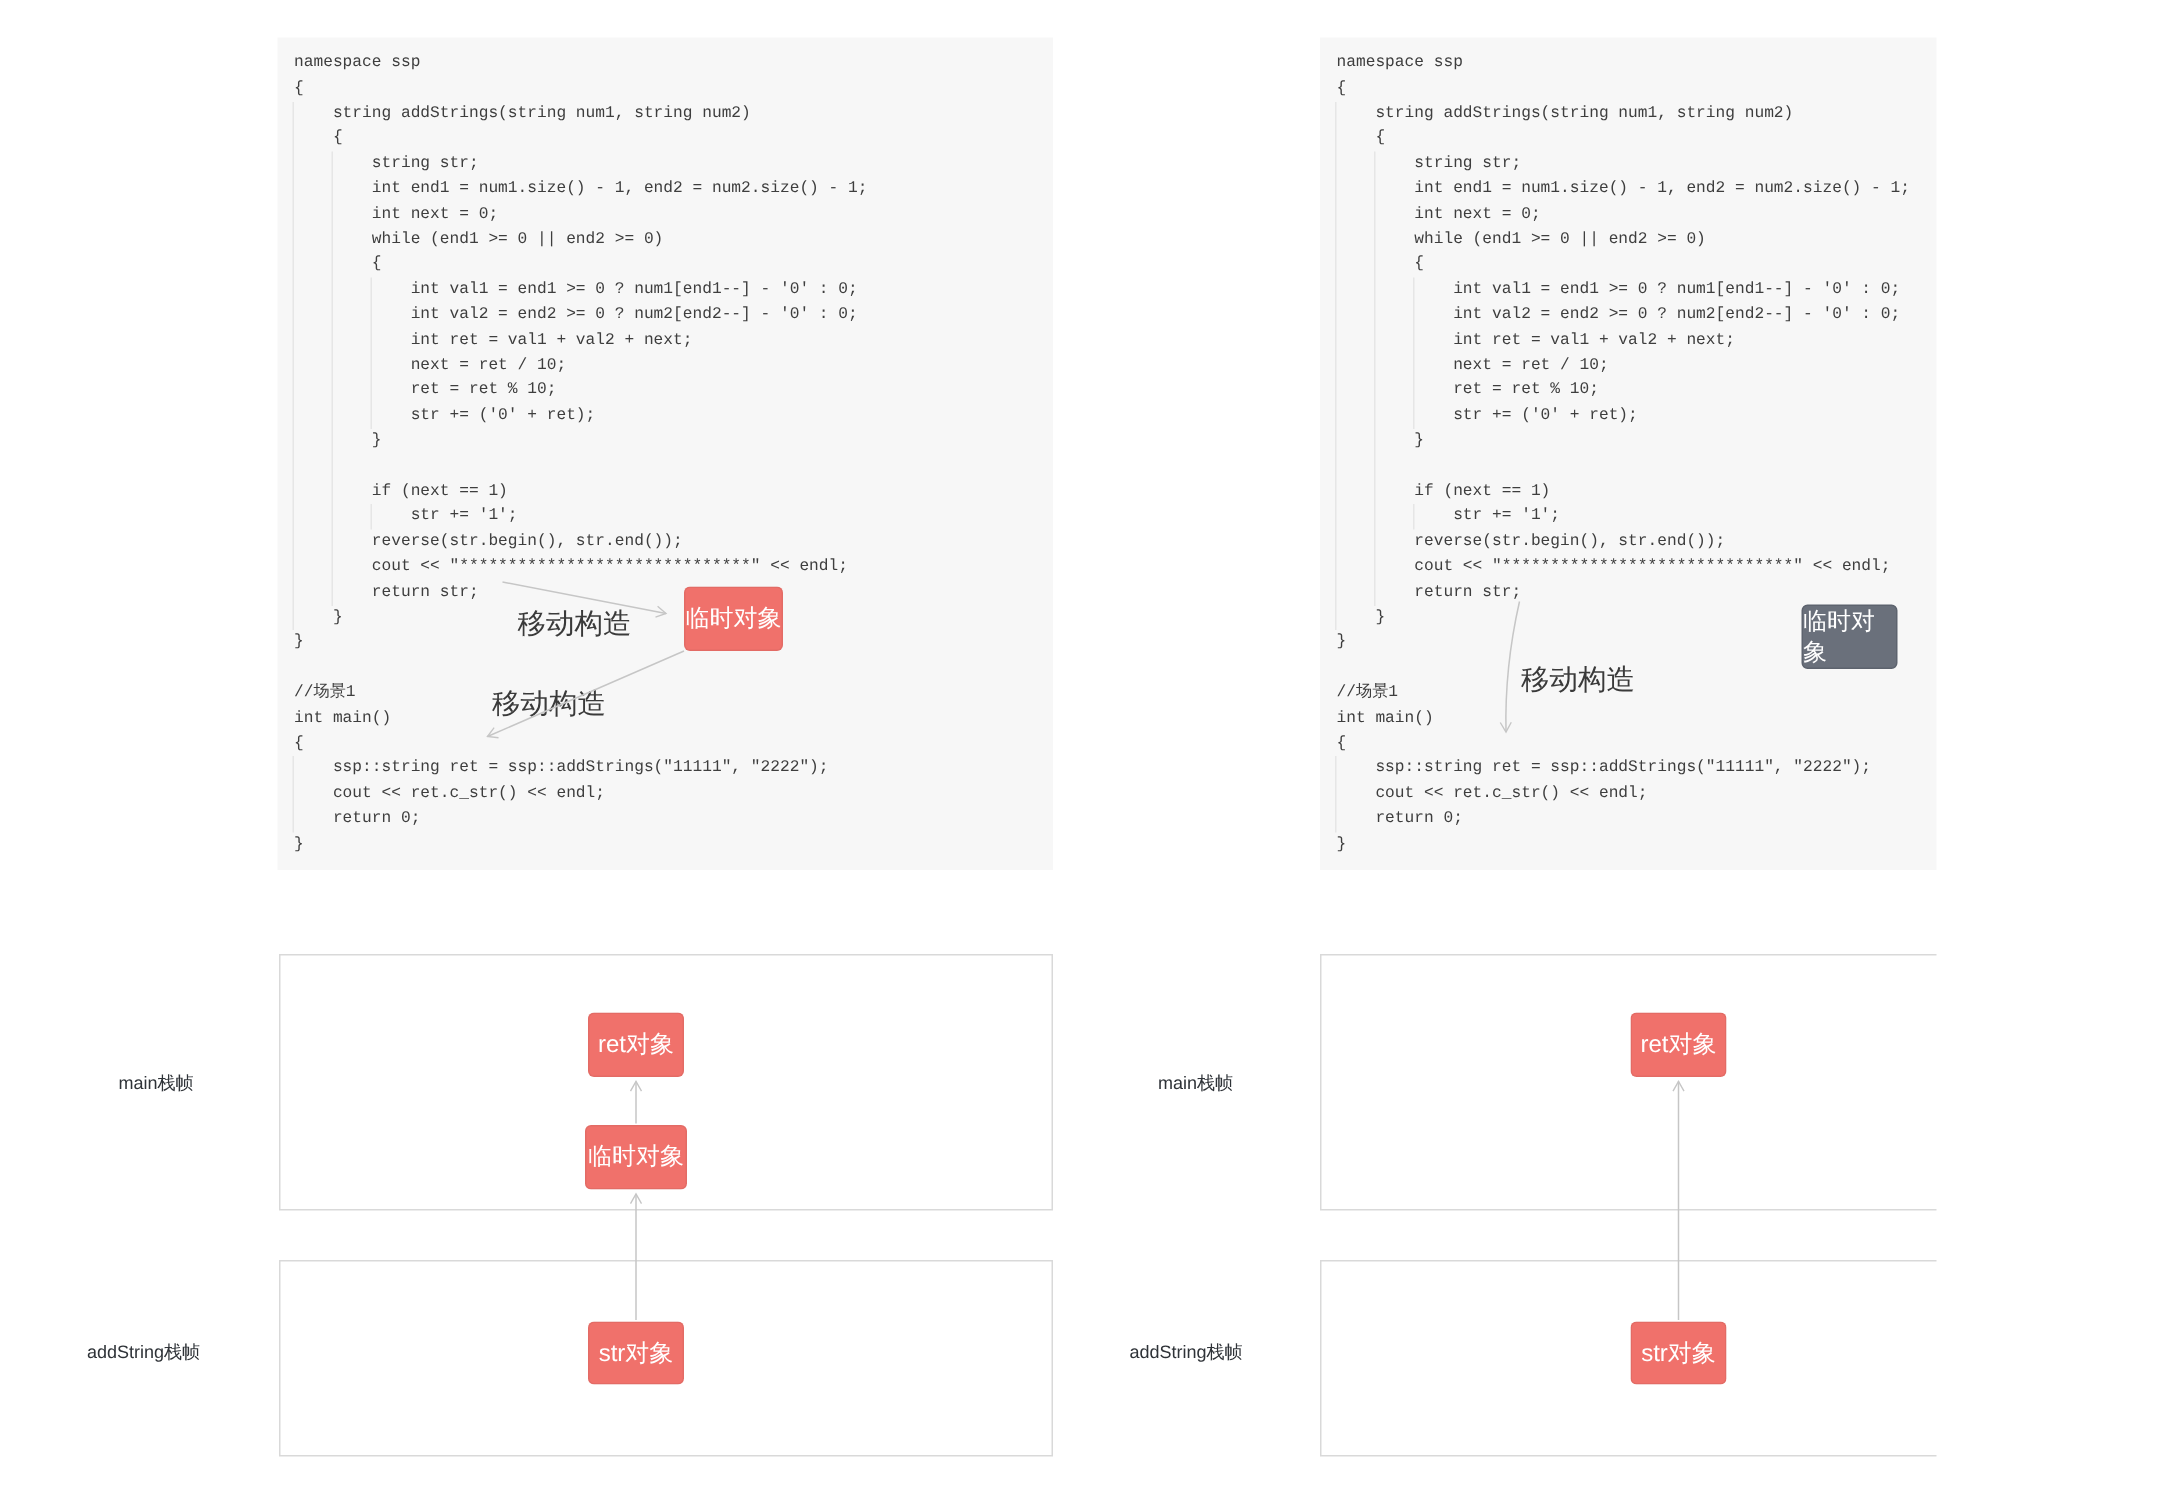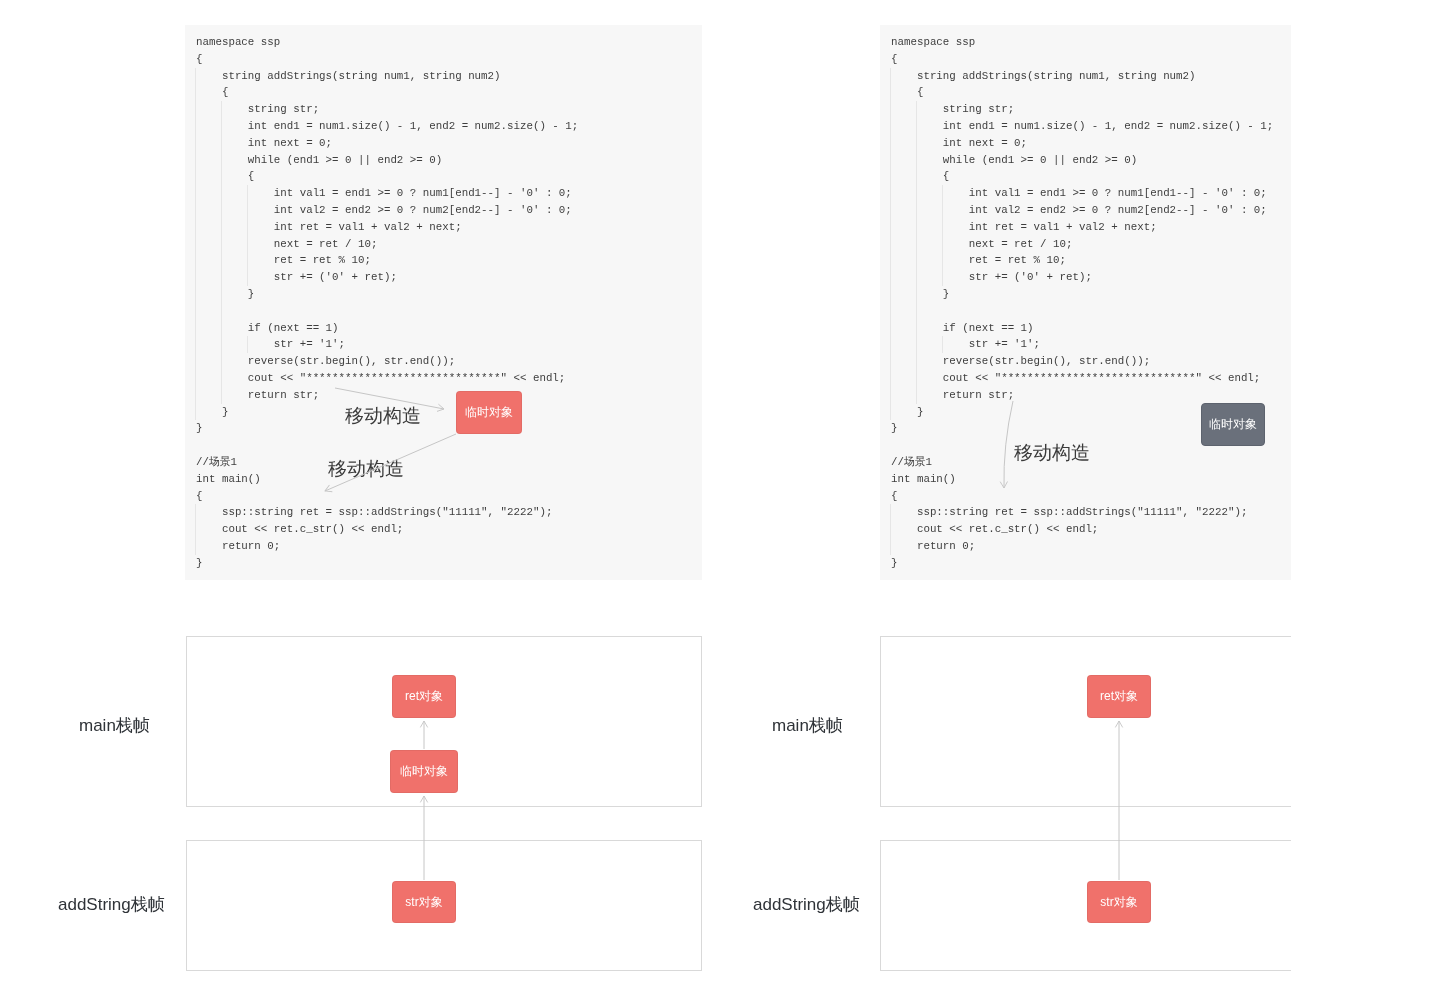--- a/index.html
+++ b/index.html
@@ -21,40 +21,40 @@
   }
   .guide{position:absolute;width:1px;background:#e6e6e6;}
   .g-c0 {left:10px;top:42.6px;height:352.8px;}
   .g-c4 {left:36px;top:76.2px;height:302.4px;}
   .g-c8a{left:62px;top:160.2px;height:100.8px;}
   .g-c8b{left:62px;top:311.4px;height:16.8px;}
   .g-m0 {left:10px;top:479.4px;height:50.4px;}
 
   
   .obj-box{position:absolute;display:flex;align-items:center;justify-content:center;
-           color:#ffffff;font-size:12px;border-radius:4px;}
+           color:#ffffff;font-size:16px;border-radius:4px;}
   .obj-red{background:var(--box-red);border:1px solid rgba(0,0,0,0.05);}
   .obj-gray{background:var(--box-gray);border:1px solid #5d636e;}
 
   .temp-left {left:456px;top:391px;width:66px;height:43px;}
   .temp-right{left:1201px;top:403px;width:64px;height:43px;}
 
   .move-label{position:absolute;font-size:19px;color:#3a3a3a;white-space:nowrap;}
   .mvl-1{left:345px;top:403px;}
   .mvl-2{left:328px;top:456px;}
   .mvl-r{left:1014px;top:440px;}
 
   
   .frame-rect{position:absolute;background:#ffffff;border:1px solid var(--frame-border);}
   .fr-main-l{left:186px;top:636px;width:516px;height:171px;}
   .fr-add-l {left:186px;top:840px;width:516px;height:131px;}
   .fr-main-r{left:880px;top:636px;width:517px;height:171px;}
   .fr-add-r {left:880px;top:840px;width:517px;height:131px;}
 
-  .frame-label{position:absolute;font-size:17px;color:var(--label-text);white-space:nowrap;}
+  .frame-label{position:absolute;font-size:12px;color:var(--label-text);white-space:nowrap;}
   .fl-main-l{left:79px;top:714px;}
   .fl-add-l {left:58px;top:893px;}
   .fl-main-r{left:772px;top:714px;}
   .fl-add-r {left:753px;top:893px;}
 
   .ret-l {left:392px;top:675px;width:64px;height:43px;}
   .tmp-l {left:390px;top:750px;width:68px;height:43px;}
   .str-l {left:392px;top:881px;width:64px;height:42px;}
   .ret-r {left:1087px;top:675px;width:64px;height:43px;}
   .str-r {left:1087px;top:881px;width:64px;height:42px;}

